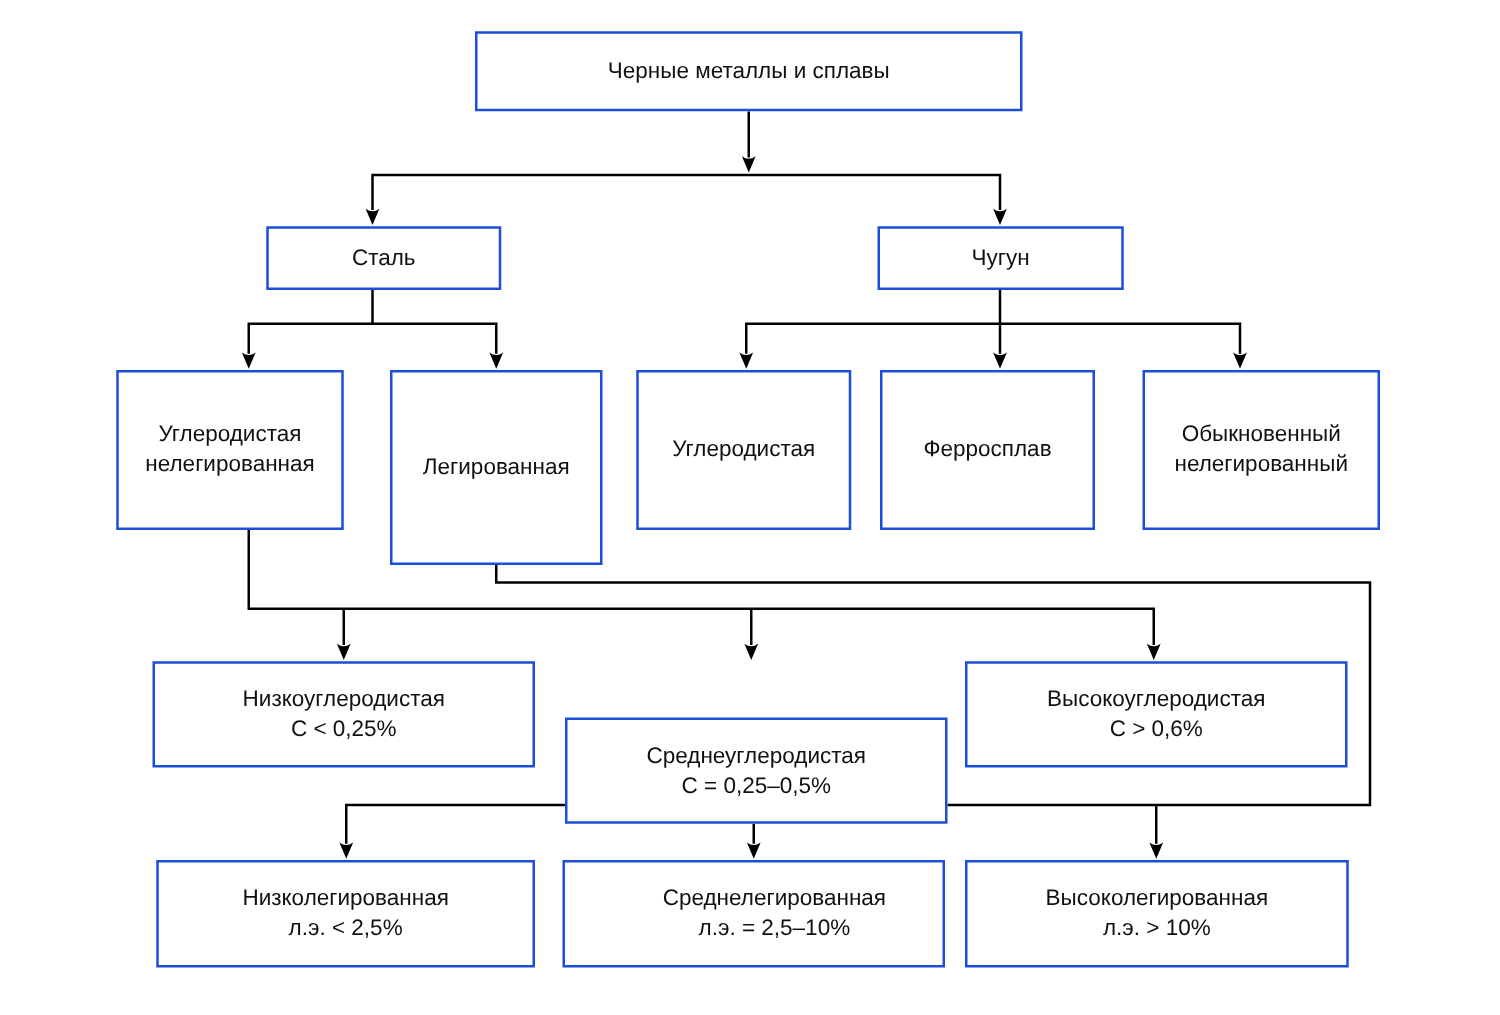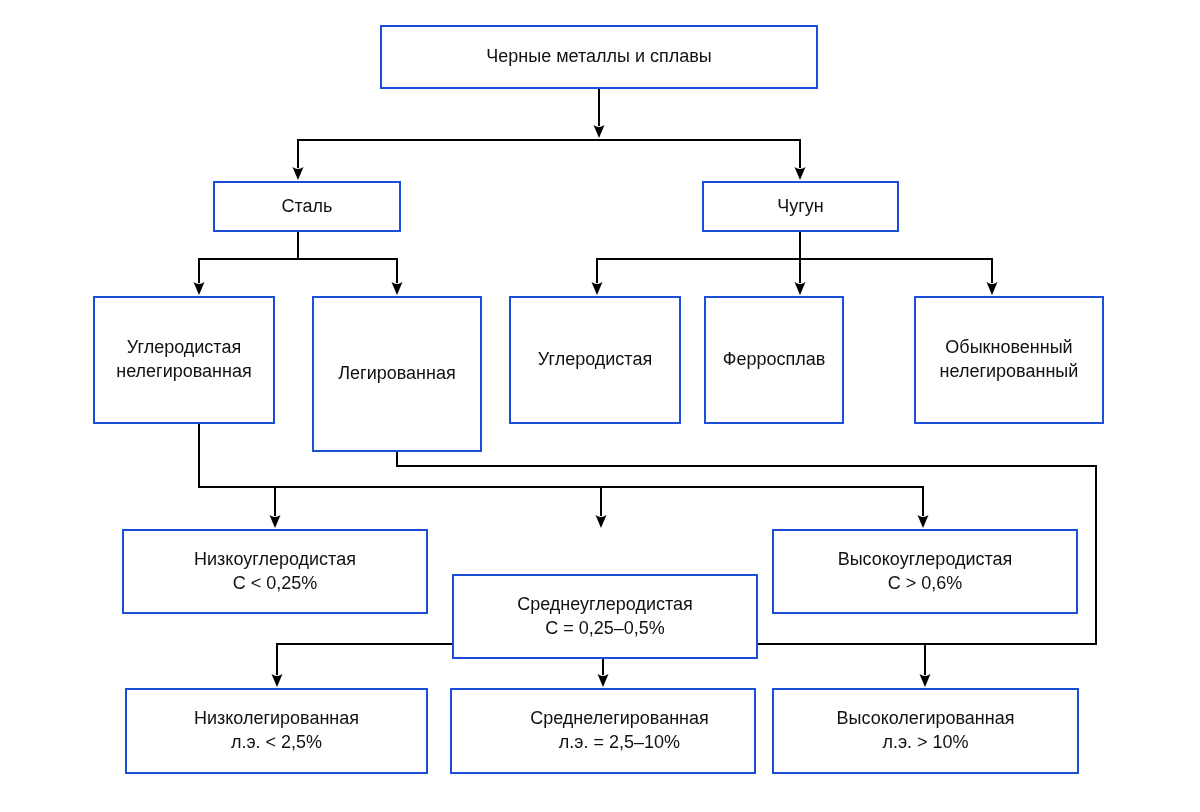--- a/index.html
+++ b/index.html
@@ -41,21 +41,21 @@
     display: block;
     white-space: pre-line;
   }
   
   .n-root            { left: 380px; top: 25px;  width: 438px; height: 64px; }
   .n-steel           { left: 213px; top: 181px; width: 188px; height: 51px; }
   .n-cast-iron       { left: 702px; top: 181px; width: 197px; height: 51px; }
   .n-carbon-unalloyed{ left: 93px; top: 296px; width: 182px; height: 128px; }
   .n-alloyed-steel   { left: 312px; top: 296px; width: 170px; height: 156px; align-items: center; }
   .n-alloyed-iron    { left: 509px; top: 296px; width: 172px; height: 128px; }
-  .n-ferroalloy      { left: 704px; top: 296px; width: 140px; height: 128px; }
+  .n-ferroalloy      { left: 704px; top: 296px; width: 172px; height: 128px; }
   .n-ordinary        { left: 894px; top: 296px; width: 190px; height: 128px; margin-left: 20px; }
   .n-low-carbon      { left: 122px; top: 529px; width: 306px; height: 85px; }
   .n-medium-carbon   { left: 452px; top: 529px; width: 306px; height: 85px; margin-top: 45px; }
   .n-high-carbon     { left: 772px; top: 529px; width: 306px; height: 85px; }
   .n-low-alloyed     { left: 125px; top: 688px; width: 303px; height: 86px; }
   .n-medium-alloyed  { left: 450px; top: 688px; width: 306px; height: 86px; padding-left: 43px; }
   .n-high-alloyed    { left: 772px; top: 688px; width: 307px; height: 86px; }
 </style>
 </head>
 <body>

